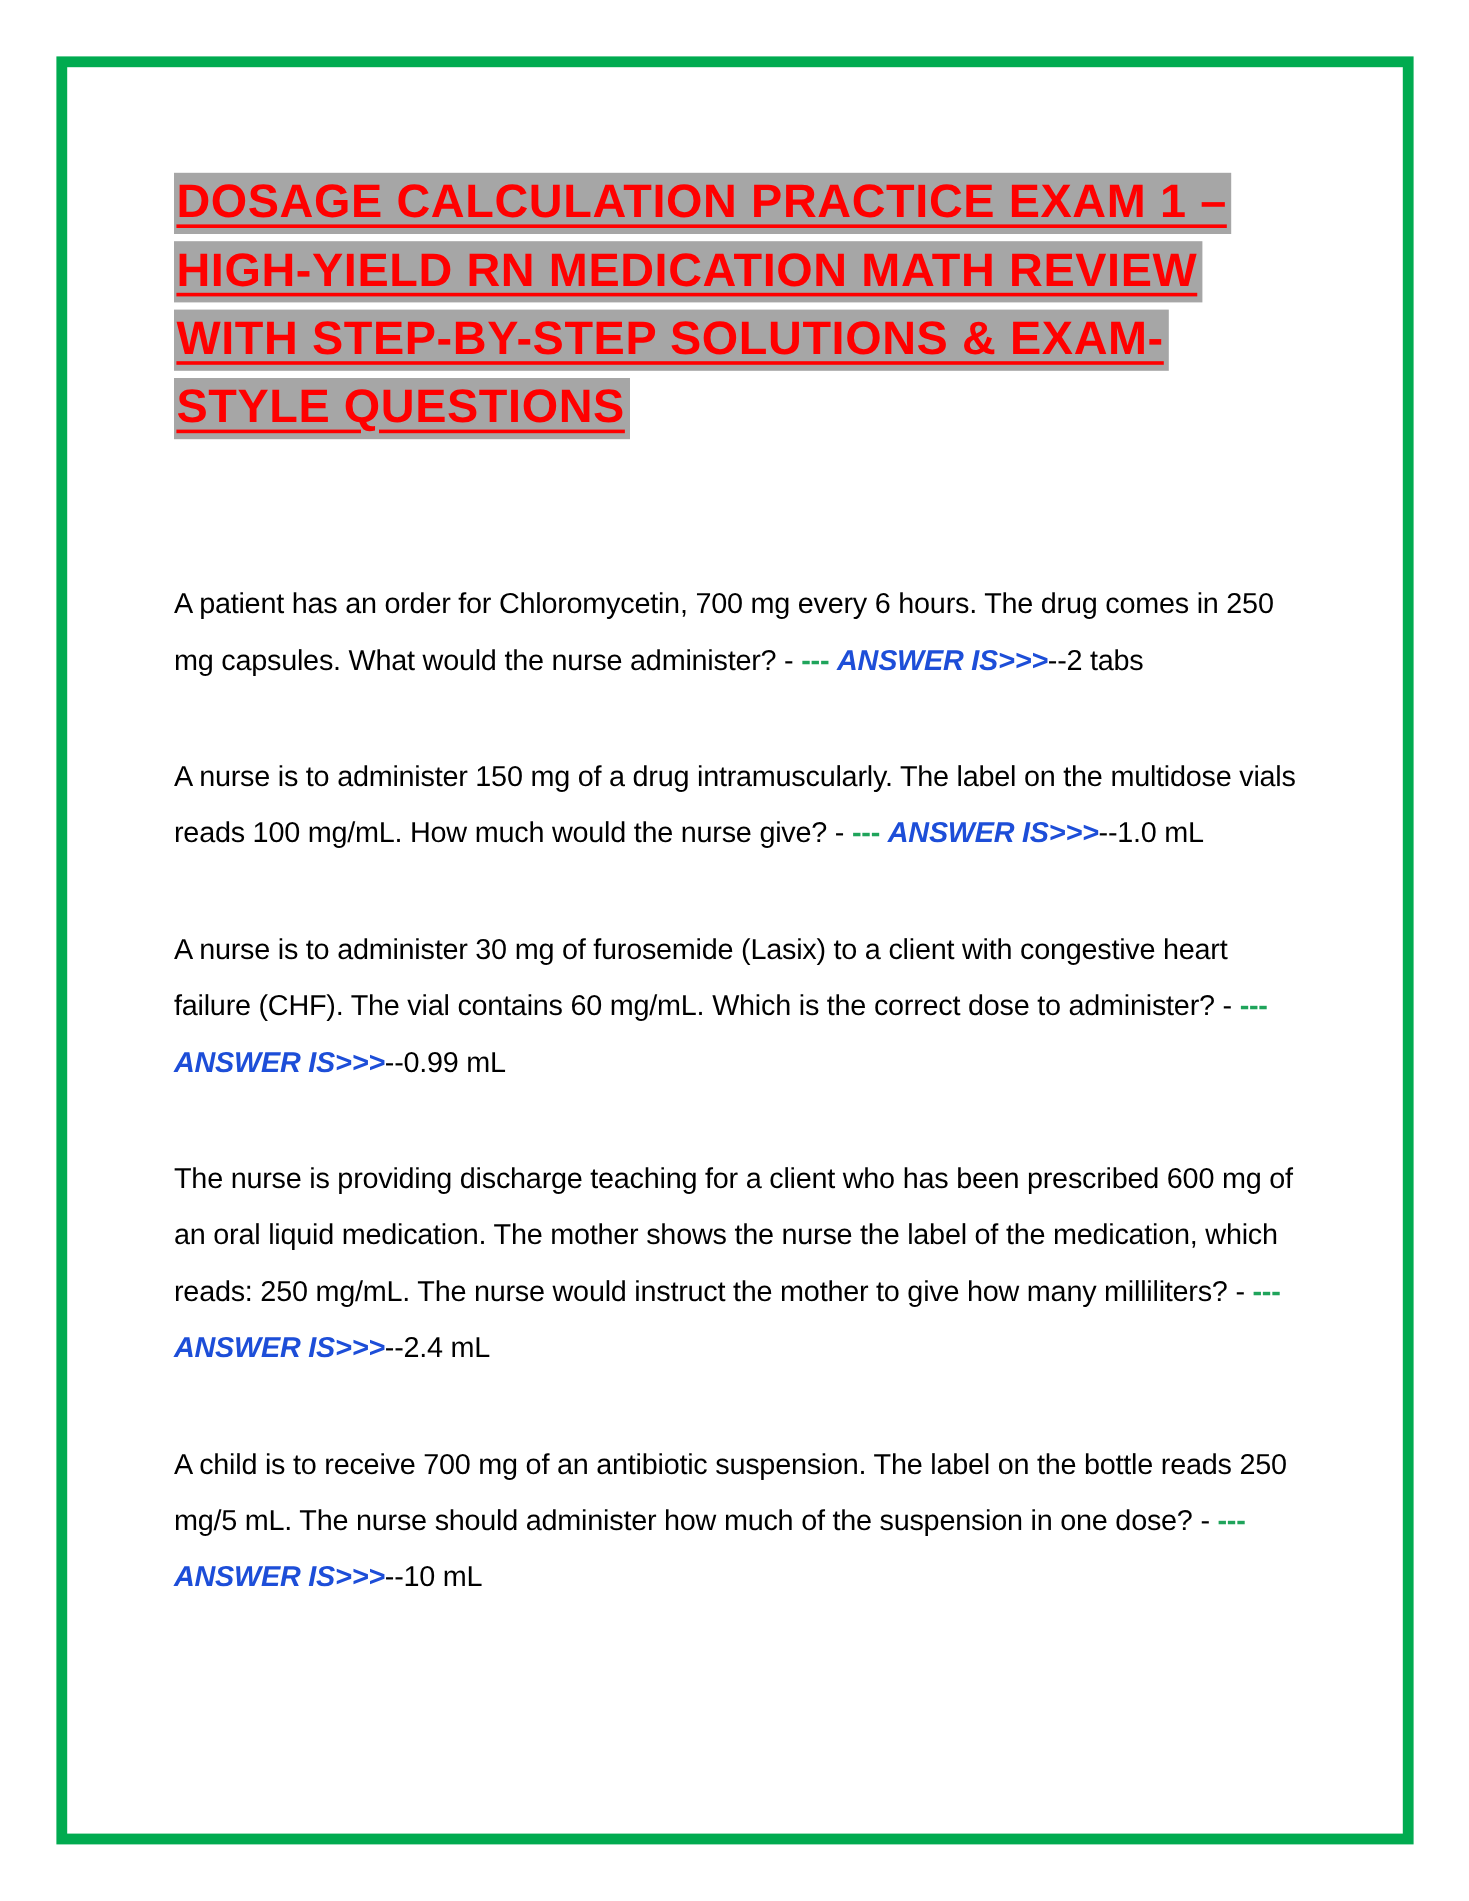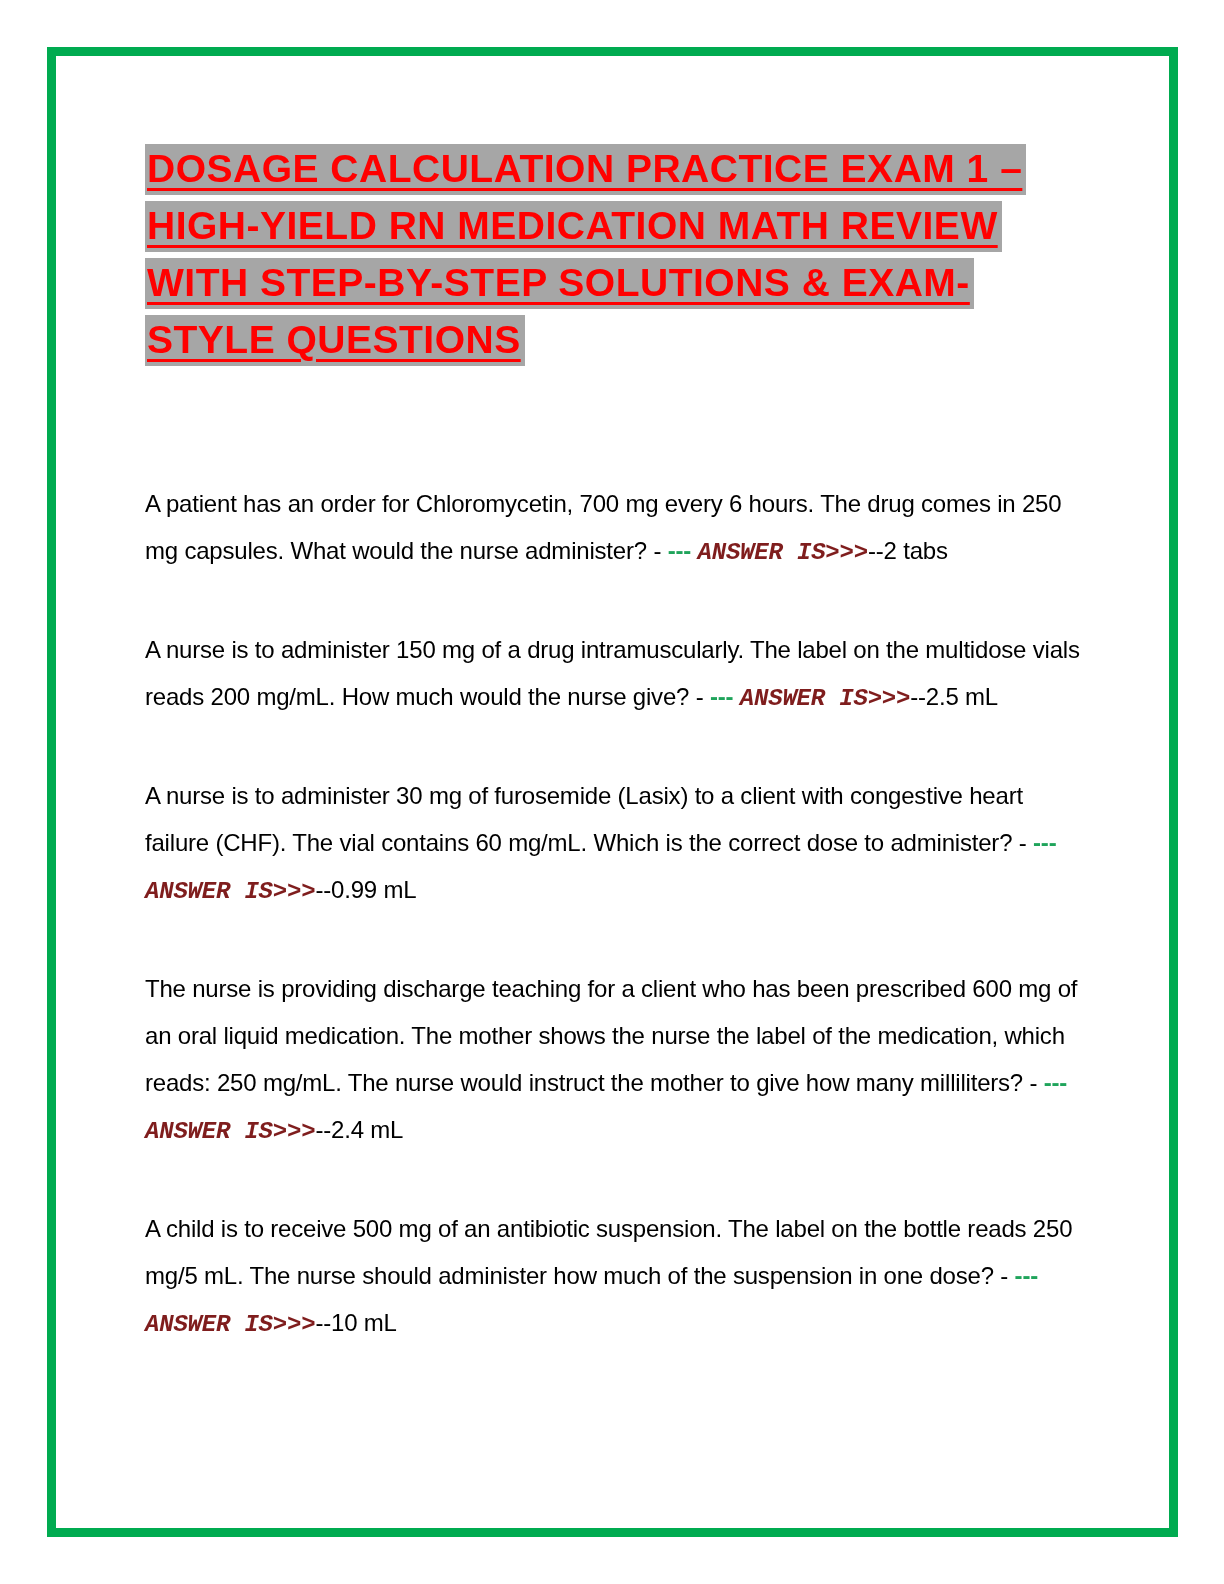--- a/index.html
+++ b/index.html
@@ -57,43 +57,42 @@
     line-height: 47px;
     color: #000000;
     margin: 0 0 50px 0;
     letter-spacing: -0.2px;
   }
   .green-dash {
     color: #1FA45B;
     font-weight: bold;
   }
   .answer-label {
-    color: #7f1d1d;
+    color: #1d4ed8;
     font-weight: bold;
     font-style: italic;
-    font-family: Liberation Mono, monospace;
   }
 </style>
 </head>
 <body>
 
 <div class="page">
   <div class="page-border"></div>
 
   <div class="content">
 
     <h1 class="doc-title"><span class="hl">DOSAGE CALCULATION PRACTICE EXAM 1 – HIGH-YIELD RN MEDICATION MATH REVIEW WITH STEP-BY-STEP SOLUTIONS &amp; EXAM-STYLE QUESTIONS</span></h1>
 
     <div class="questions">
 
       <p class="qa"><span>A patient has an order for Chloromycetin, 700 mg every 6 hours. The drug comes in 250 mg capsules. What would the nurse administer?</span><span> - </span><span class="green-dash">--- </span><span class="answer-label">ANSWER IS&gt;&gt;&gt;</span><span>--</span><span>2 tabs</span></p>
 
-      <p class="qa"><span>A nurse is to administer 150 mg of a drug intramuscularly. The label on the multidose vials reads 200 mg/mL. How much would the nurse give?</span><span> - </span><span class="green-dash">--- </span><span class="answer-label">ANSWER IS&gt;&gt;&gt;</span><span>--</span><span>2.5 mL</span></p>
+      <p class="qa"><span>A nurse is to administer 150 mg of a drug intramuscularly. The label on the multidose vials reads 100 mg/mL. How much would the nurse give?</span><span> - </span><span class="green-dash">--- </span><span class="answer-label">ANSWER IS&gt;&gt;&gt;</span><span>--</span><span>1.0 mL</span></p>
 
       <p class="qa"><span>A nurse is to administer 30 mg of furosemide (Lasix) to a client with congestive heart failure (CHF). The vial contains 60 mg/mL. Which is the correct dose to administer?</span><span> - </span><span class="green-dash">--- </span><span class="answer-label">ANSWER IS&gt;&gt;&gt;</span><span>--</span><span>0.99 mL</span></p>
 
       <p class="qa"><span>The nurse is providing discharge teaching for a client who has been prescribed 600 mg of an oral liquid medication. The mother shows the nurse the label of the medication, which reads: 250 mg/mL. The nurse would instruct the mother to give how many milliliters?</span><span> - </span><span class="green-dash">--- </span><span class="answer-label">ANSWER IS&gt;&gt;&gt;</span><span>--</span><span>2.4 mL</span></p>
 
-      <p class="qa"><span>A child is to receive 500 mg of an antibiotic suspension. The label on the bottle reads 250 mg/5 mL. The nurse should administer how much of the suspension in one dose?</span><span> - </span><span class="green-dash">--- </span><span class="answer-label">ANSWER IS&gt;&gt;&gt;</span><span>--</span><span>10 mL</span></p>
+      <p class="qa"><span>A child is to receive 700 mg of an antibiotic suspension. The label on the bottle reads 250 mg/5 mL. The nurse should administer how much of the suspension in one dose?</span><span> - </span><span class="green-dash">--- </span><span class="answer-label">ANSWER IS&gt;&gt;&gt;</span><span>--</span><span>10 mL</span></p>
 
     </div>
   </div>
 </div>
 
 </body></html>

